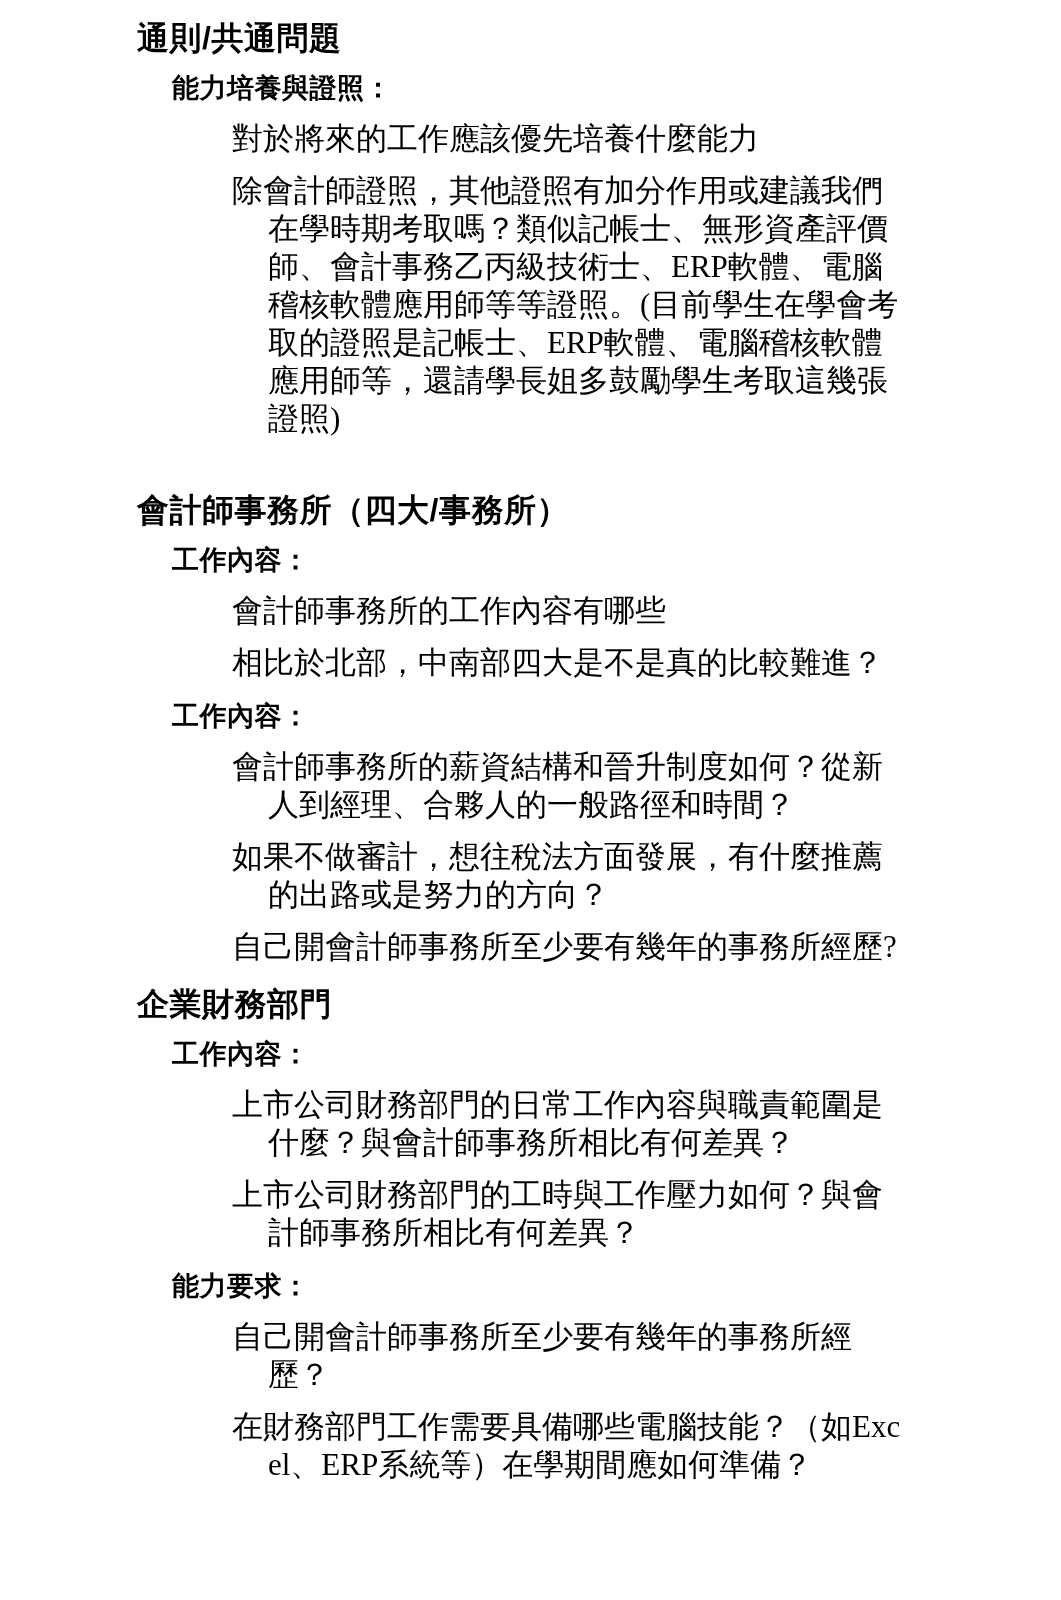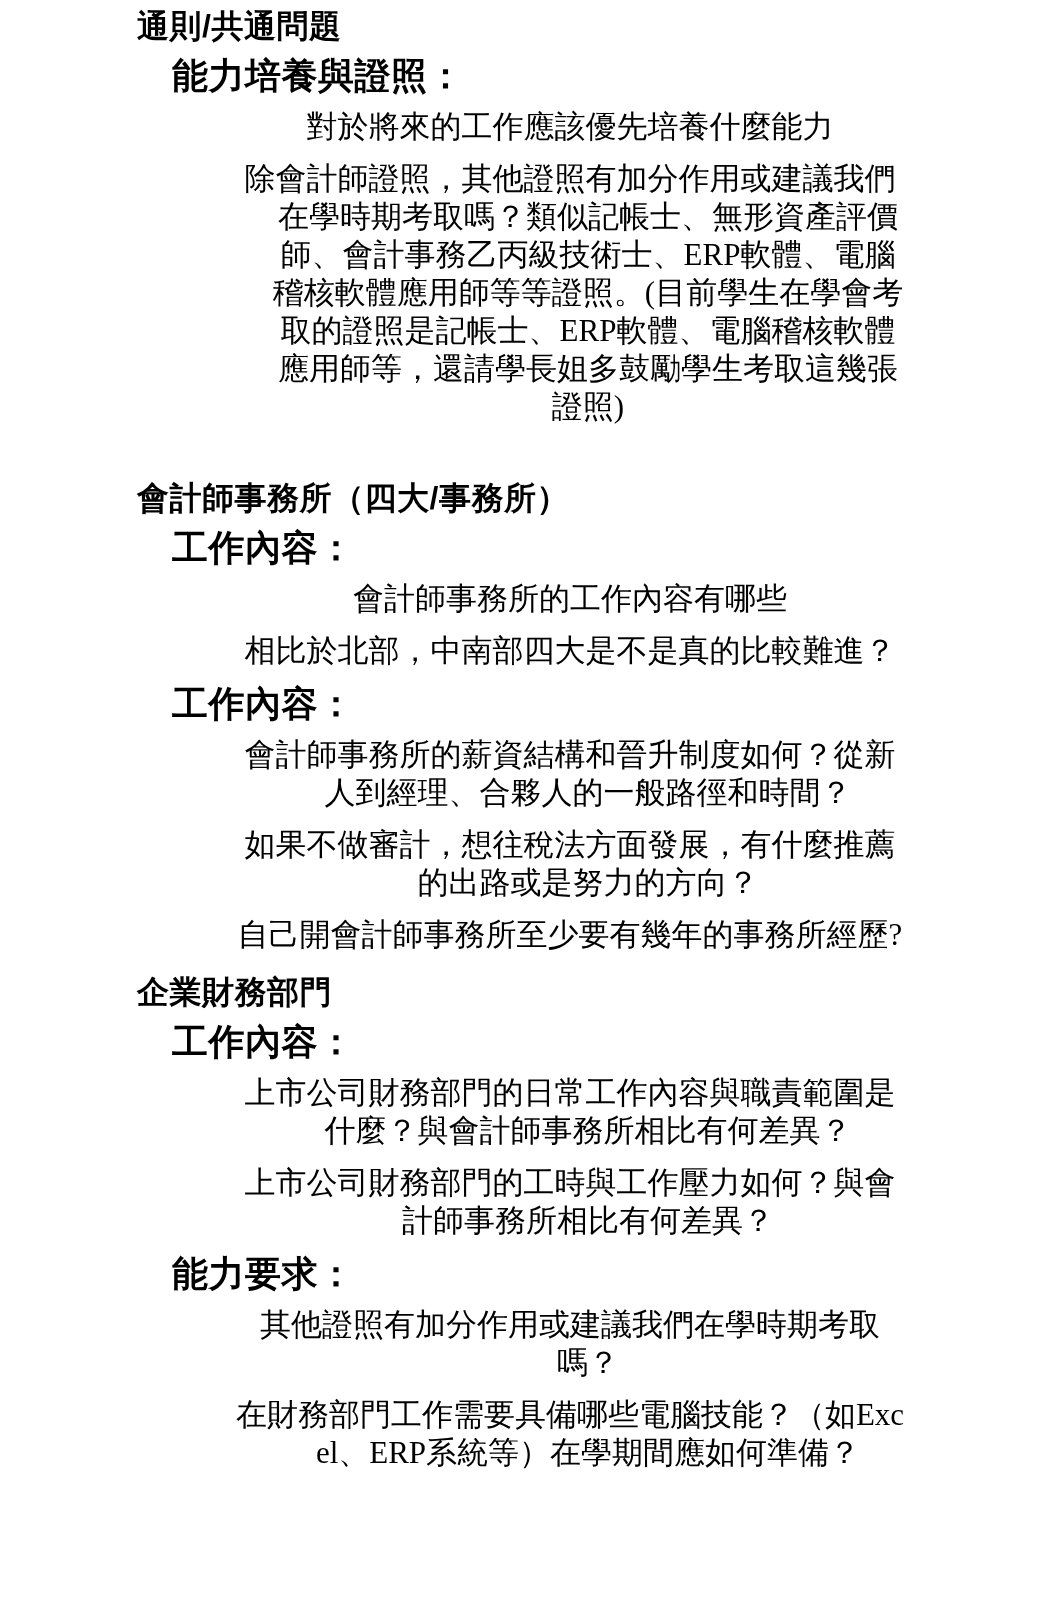--- a/index.html
+++ b/index.html
@@ -10,53 +10,53 @@
   }
   body {
     width: 1061px;
     height: 1600px;
     overflow: hidden;
   }
   .page {
     box-sizing: border-box;
     width: 1061px;
     height: 1600px;
-    padding: 4px 40px 0 137px;
+    padding: 16px 40px 0 137px;
     background: #ffffff;
   }
   
   .section-title {
     font-family: "Liberation Sans", sans-serif;
     font-weight: bold;
     font-size: 32px;
     line-height: 44px;
     letter-spacing: 0.5px;
     margin: 0 0 6px 0;
   }
   .section--s2 .section-title { margin-top: 50px; }
   .section--s3 .section-title { margin-top: 16px; }
   
   .group-label {
     font-family: "Liberation Sans", sans-serif;
     font-weight: bold;
-    font-size: 36px;
+    font-size: 27px;
     line-height: 40px;
     letter-spacing: 0.5px;
     margin: 8px 0 12px 35px;
   }
   
   .item {
     font-family: "Liberation Serif", serif;
     font-size: 31px;
     line-height: 38px;
     margin: 0 0 14px 95px;
     padding-left: 36px;
     text-indent: -36px;
     width: 640px;
-    text-align: center;
+    text-align: left;
     word-break: break-all;
   }
 </style>
 </head>
 <body>
 
 <div class="page">
 
   <div class="section section--s1">
     <div class="section-title">通則/共通問題</div>
@@ -89,18 +89,18 @@
     <div class="section-title">企業財務部門</div>
 
     <div class="group">
       <div class="group-label">工作內容：</div>
       <div class="item">上市公司財務部門的日常工作內容與職責範圍是什麼？與會計師事務所相比有何差異？</div>
       <div class="item">上市公司財務部門的工時與工作壓力如何？與會計師事務所相比有何差異？</div>
     </div>
 
     <div class="group">
       <div class="group-label">能力要求：</div>
-      <div class="item">其他證照有加分作用或建議我們在學時期考取嗎？</div>
+      <div class="item">自己開會計師事務所至少要有幾年的事務所經歷？</div>
       <div class="item">在財務部門工作需要具備哪些電腦技能？（如Excel、ERP系統等）在學期間應如何準備？</div>
     </div>
   </div>
 
 </div>
 
 </body></html>

